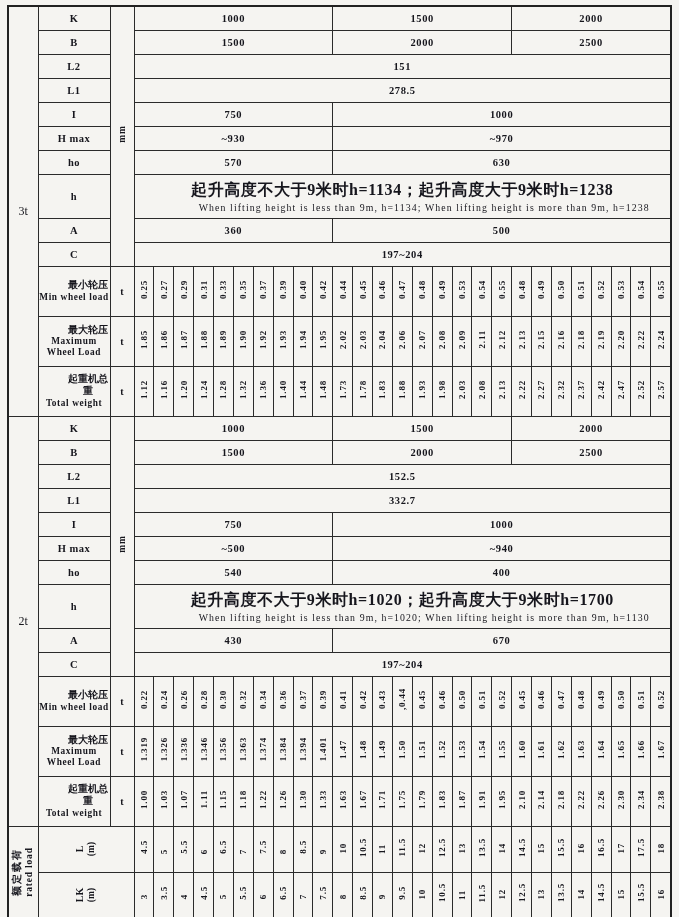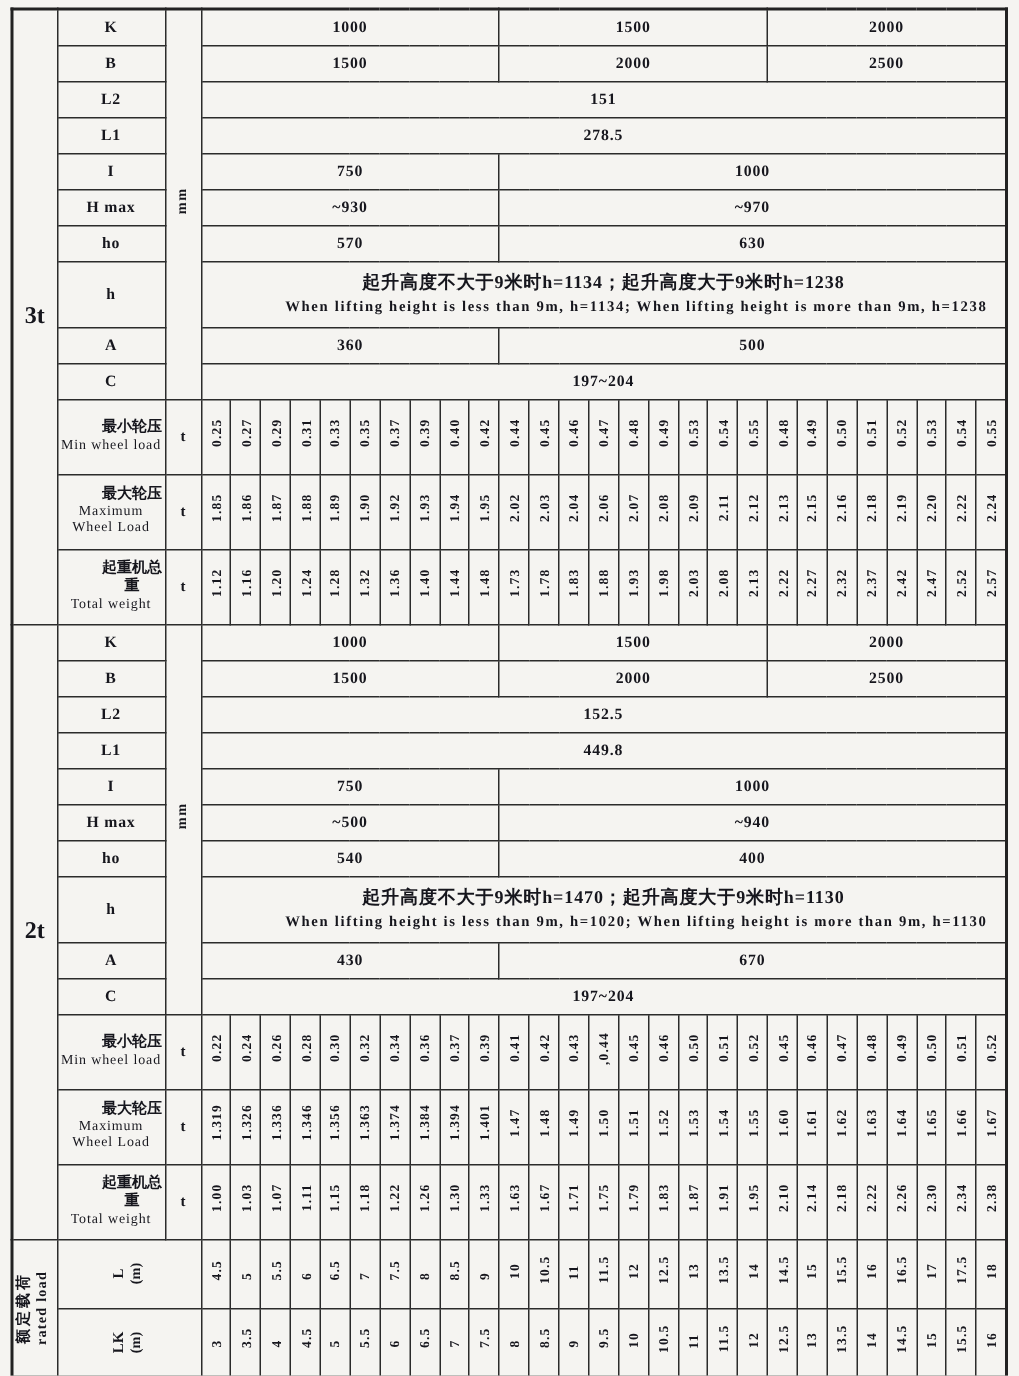--- a/index.html
+++ b/index.html
@@ -5,29 +5,29 @@
   html,body{margin:0;padding:0;background:#f5f4f1;width:679px;}
   body{font-family:"Liberation Serif",serif;color:#16161d;}
   .sheet{width:679px;height:917px;background:#f5f4f1;box-sizing:border-box;padding:5px 7px;}
   table{border-collapse:collapse;table-layout:fixed;width:665px;}
   td{border:1px solid #2b2b2b;text-align:center;vertical-align:middle;padding:0;overflow:hidden;}
   table{border:2px solid #222;}
   tr.r-dim{height:24px;}
   tr.r-h{height:44px;}
   tr.r-load{height:50px;}
   tr.r-foot{height:46px;}
-  .sec-cell{font-weight:bold;font-size:16px;}
+  .sec-cell{font-weight:normal;font-size:12px;}
   .param-cell{font-weight:bold;font-size:10.5px;letter-spacing:.5px;}
   .mm-cell{padding:0;}
   .vtext{writing-mode:vertical-rl;text-orientation:mixed;transform:rotate(180deg);display:inline-block;font-weight:bold;font-size:9.5px;letter-spacing:1px;}
   .dim-val{font-weight:bold;font-size:10.5px;letter-spacing:.6px;}
-  .h-cn{font-weight:bold;font-size:12px;line-height:1.45;}
-  .h-en{font-weight:bold;font-size:9.8px;letter-spacing:1.1px;line-height:1.4;margin-left:44px;}
+  .h-cn{font-weight:bold;font-size:16px;line-height:1.45;}
+  .h-en{font-weight:normal;font-size:9.8px;letter-spacing:1.1px;line-height:1.4;margin-left:44px;}
   .load-label .cn{font-weight:bold;font-size:10px;line-height:1.25;margin-left:28px;}
-  .load-label .en{font-weight:normal;font-size:9.3px;line-height:1.2;letter-spacing:.6px;}
+  .load-label .en{font-weight:bold;font-size:9.3px;line-height:1.2;letter-spacing:.6px;}
   .unit-cell{font-weight:bold;font-size:10px;}
   .vnum{writing-mode:vertical-rl;text-orientation:mixed;transform:rotate(180deg);display:inline-block;font-weight:bold;font-size:9px;letter-spacing:.8px;}
   .rot-td{position:relative;}
   .rotbox{position:absolute;top:50%;left:50%;transform:translate(-50%,-50%) rotate(-90deg);white-space:nowrap;text-align:center;}
   .rotbox .cn{font-weight:bold;font-size:10px;letter-spacing:2px;line-height:1.25;}
   .rotbox .en{font-weight:bold;font-size:9.5px;letter-spacing:.8px;line-height:1.25;}
   .rotbox .l1{font-weight:bold;font-size:10px;line-height:1.2;}
   .rotbox .l2{font-weight:bold;font-size:9.5px;line-height:1.2;}
 </style>
 </head>
@@ -236,41 +236,41 @@
           <td class="dim-val" colspan="10"><span>1500</span></td>
           <td class="dim-val" colspan="9"><span>2000</span></td>
           <td class="dim-val" colspan="8"><span>2500</span></td>
         </tr>
         <tr class="r-dim">
           <td class="param-cell">L2</td>
           <td class="dim-val" colspan="27"><span>152.5</span></td>
         </tr>
         <tr class="r-dim">
           <td class="param-cell">L1</td>
-          <td class="dim-val" colspan="27"><span>449.8</span></td>
+          <td class="dim-val" colspan="27"><span>332.7</span></td>
         </tr>
         <tr class="r-dim">
           <td class="param-cell">I</td>
           <td class="dim-val" colspan="10"><span>750</span></td>
           <td class="dim-val" colspan="17"><span>1000</span></td>
         </tr>
         <tr class="r-dim">
           <td class="param-cell">H max</td>
           <td class="dim-val" colspan="10"><span>~500</span></td>
           <td class="dim-val" colspan="17"><span>~940</span></td>
         </tr>
         <tr class="r-dim">
           <td class="param-cell">ho</td>
           <td class="dim-val" colspan="10"><span>540</span></td>
           <td class="dim-val" colspan="17"><span>400</span></td>
         </tr>
         <tr class="r-h">
           <td class="param-cell">h</td>
           <td class="dim-val" colspan="27">
-            <div class="h-cn">起升高度不大于9米时h=1470；起升高度大于9米时h=1130</div>
+            <div class="h-cn">起升高度不大于9米时h=1020；起升高度大于9米时h=1700</div>
             <div class="h-en">When lifting height is less than 9m, h=1020; When lifting height is more than 9m, h=1130</div>
           </td>
         </tr>
         <tr class="r-dim">
           <td class="param-cell">A</td>
           <td class="dim-val" colspan="10"><span>430</span></td>
           <td class="dim-val" colspan="17"><span>670</span></td>
         </tr>
         <tr class="r-dim">
           <td class="param-cell">C</td>

